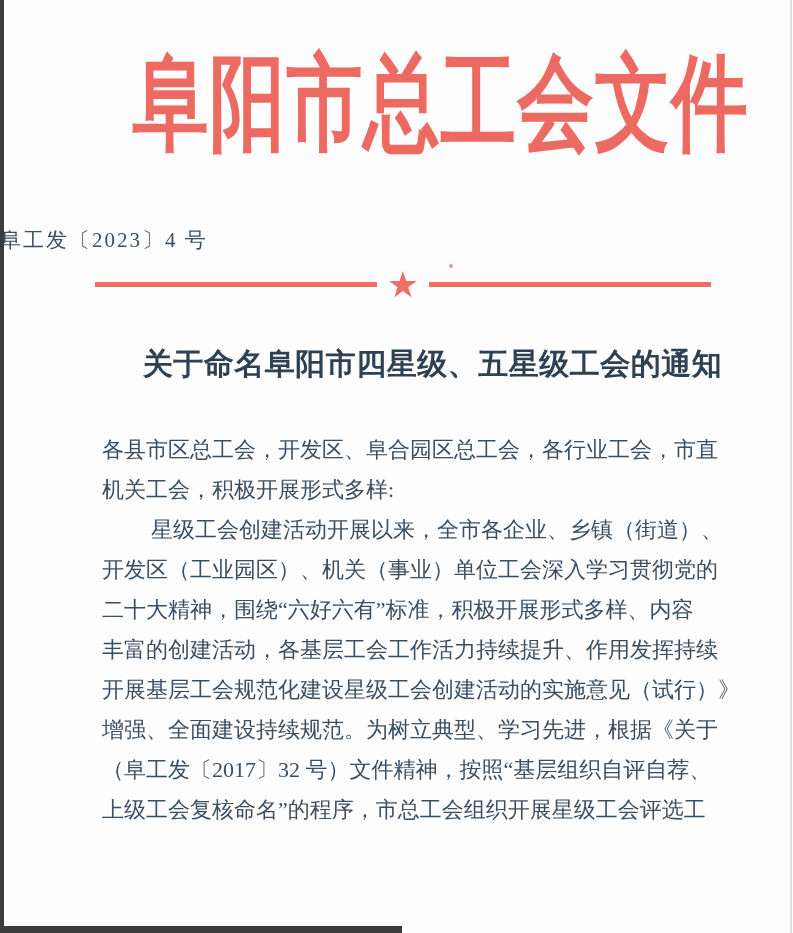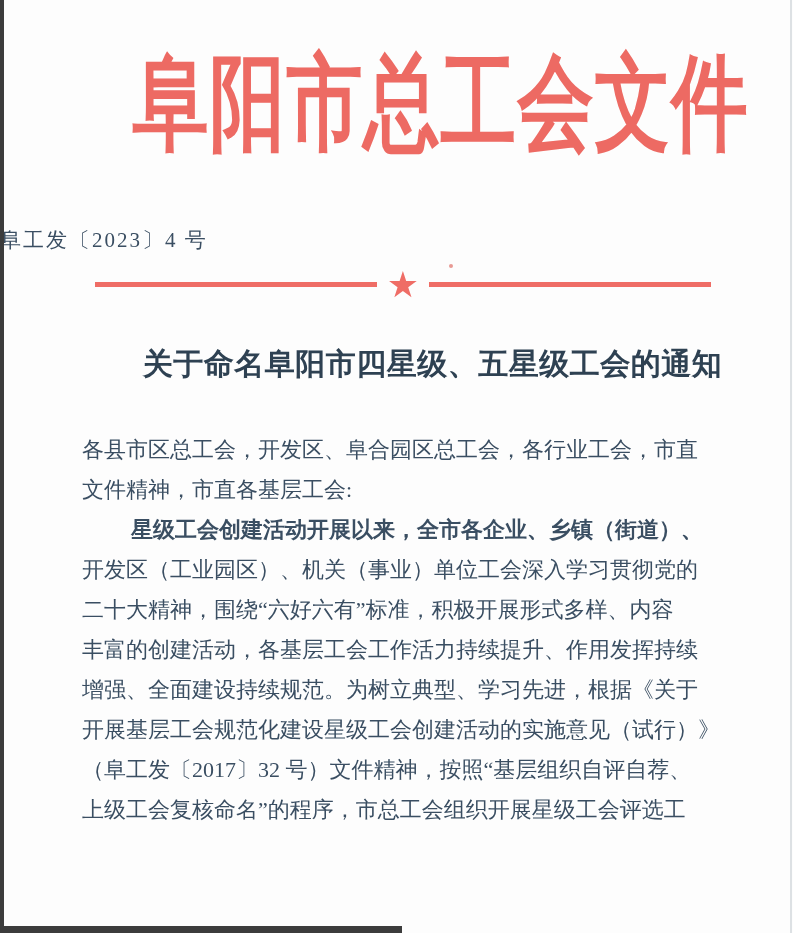--- a/index.html
+++ b/index.html
@@ -102,33 +102,32 @@
     font-size: 30px;
     font-weight: bold;
     letter-spacing: 0.5px;
     color: var(--ink-strong, #2e4152);
     white-space: nowrap;
     padding-left: 36px;
   }
 
   .body-text {
     position: absolute;
-    top: 430px; left: 82px;
+    top: 430px; left: 102px;
     width: 620px;
     font-size: 22px;
     line-height: 40px;
     color: var(--ink, #3a4e62);
   }
   .doc-line {
     height: 40px;
     white-space: nowrap;
   }
   .doc-line.indent {
     text-indent: 49px;
-    font-weight: bold;
   }
 </style>
 </head>
 <body>
 
 <div class="paper">
 
   <div class="header">
     <span class="header-title">阜阳市总工会文件</span>
   </div>
@@ -139,29 +138,29 @@
     <span class="line"></span>
     <span class="star">★</span>
     <span class="line"></span>
   </div>
 
   <div class="doc-title">关于命名阜阳市四星级、五星级工会的通知</div>
 
   <div class="body-text">
     <div>
         <div class="doc-line">各县市区总工会，开发区、阜合园区总工会，各行业工会，市直</div>
-        <div class="doc-line">文件精神，市直各基层工会:</div>
+        <div class="doc-line">机关工会，积极开展形式多样:</div>
       </div>
     <div>
         <div class="doc-line indent">星级工会创建活动开展以来，全市各企业、乡镇（街道）、</div>
         <div class="doc-line">开发区（工业园区）、机关（事业）单位工会深入学习贯彻党的</div>
         <div class="doc-line">二十大精神，围绕“六好六有”标准，积极开展形式多样、内容</div>
         <div class="doc-line">丰富的创建活动，各基层工会工作活力持续提升、作用发挥持续</div>
+        <div class="doc-line">开展基层工会规范化建设星级工会创建活动的实施意见（试行）》</div>
         <div class="doc-line">增强、全面建设持续规范。为树立典型、学习先进，根据《关于</div>
-        <div class="doc-line">开展基层工会规范化建设星级工会创建活动的实施意见（试行）》</div>
         <div class="doc-line">（阜工发〔2017〕32 号）文件精神，按照“基层组织自评自荐、</div>
         <div class="doc-line">上级工会复核命名”的程序，市总工会组织开展星级工会评选工</div>
       </div>
   </div>
 
   <div class="edge-left"></div>
   <div class="edge-bottom"></div>
   <div class="edge-right"></div>
   <div class="speck"></div>
 

